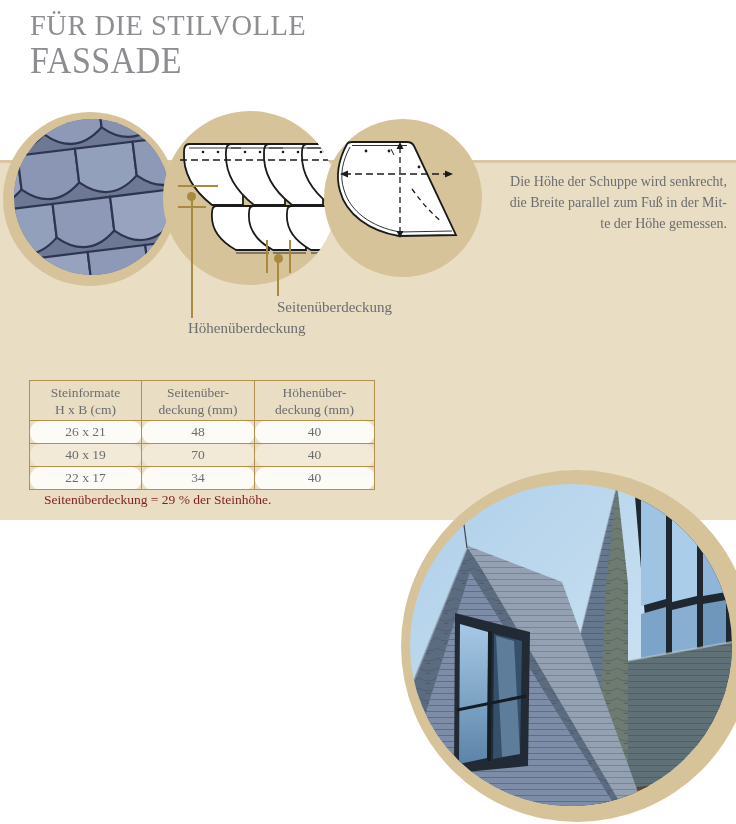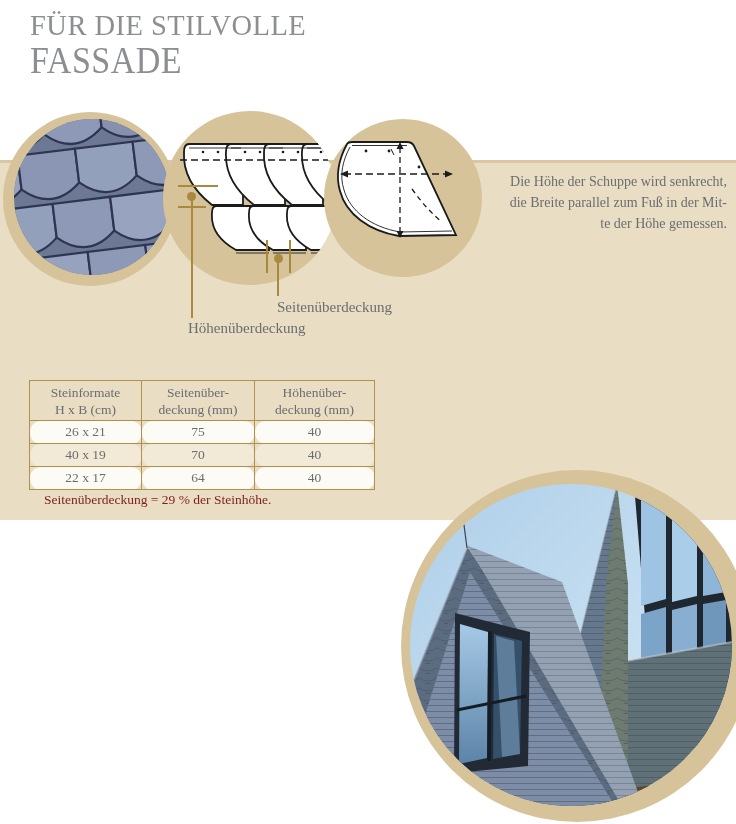--- a/index.html
+++ b/index.html
@@ -173,31 +173,31 @@
         </th>
         <th class="c2">
           <div>Höhenüber-</div>
           <div>deckung (mm)</div>
         </th>
       </tr>
     </thead>
     <tbody>
       <tr>
         <td>26 x 21</td>
-        <td>75</td>
+        <td>48</td>
         <td>40</td>
       </tr>
       <tr>
         <td>40 x 19</td>
         <td>70</td>
         <td>40</td>
       </tr>
       <tr>
         <td>22 x 17</td>
-        <td>64</td>
+        <td>34</td>
         <td>40</td>
       </tr>
     </tbody>
   </table>
 
   <div class="abs footnote">Seitenüberdeckung = 29 % der Steinhöhe.</div>
 
   <div class="abs halo halo-big"></div>
   <div class="abs circle-photo photo-big">
     <svg width="322" height="322" viewBox="0 0 322 322">

